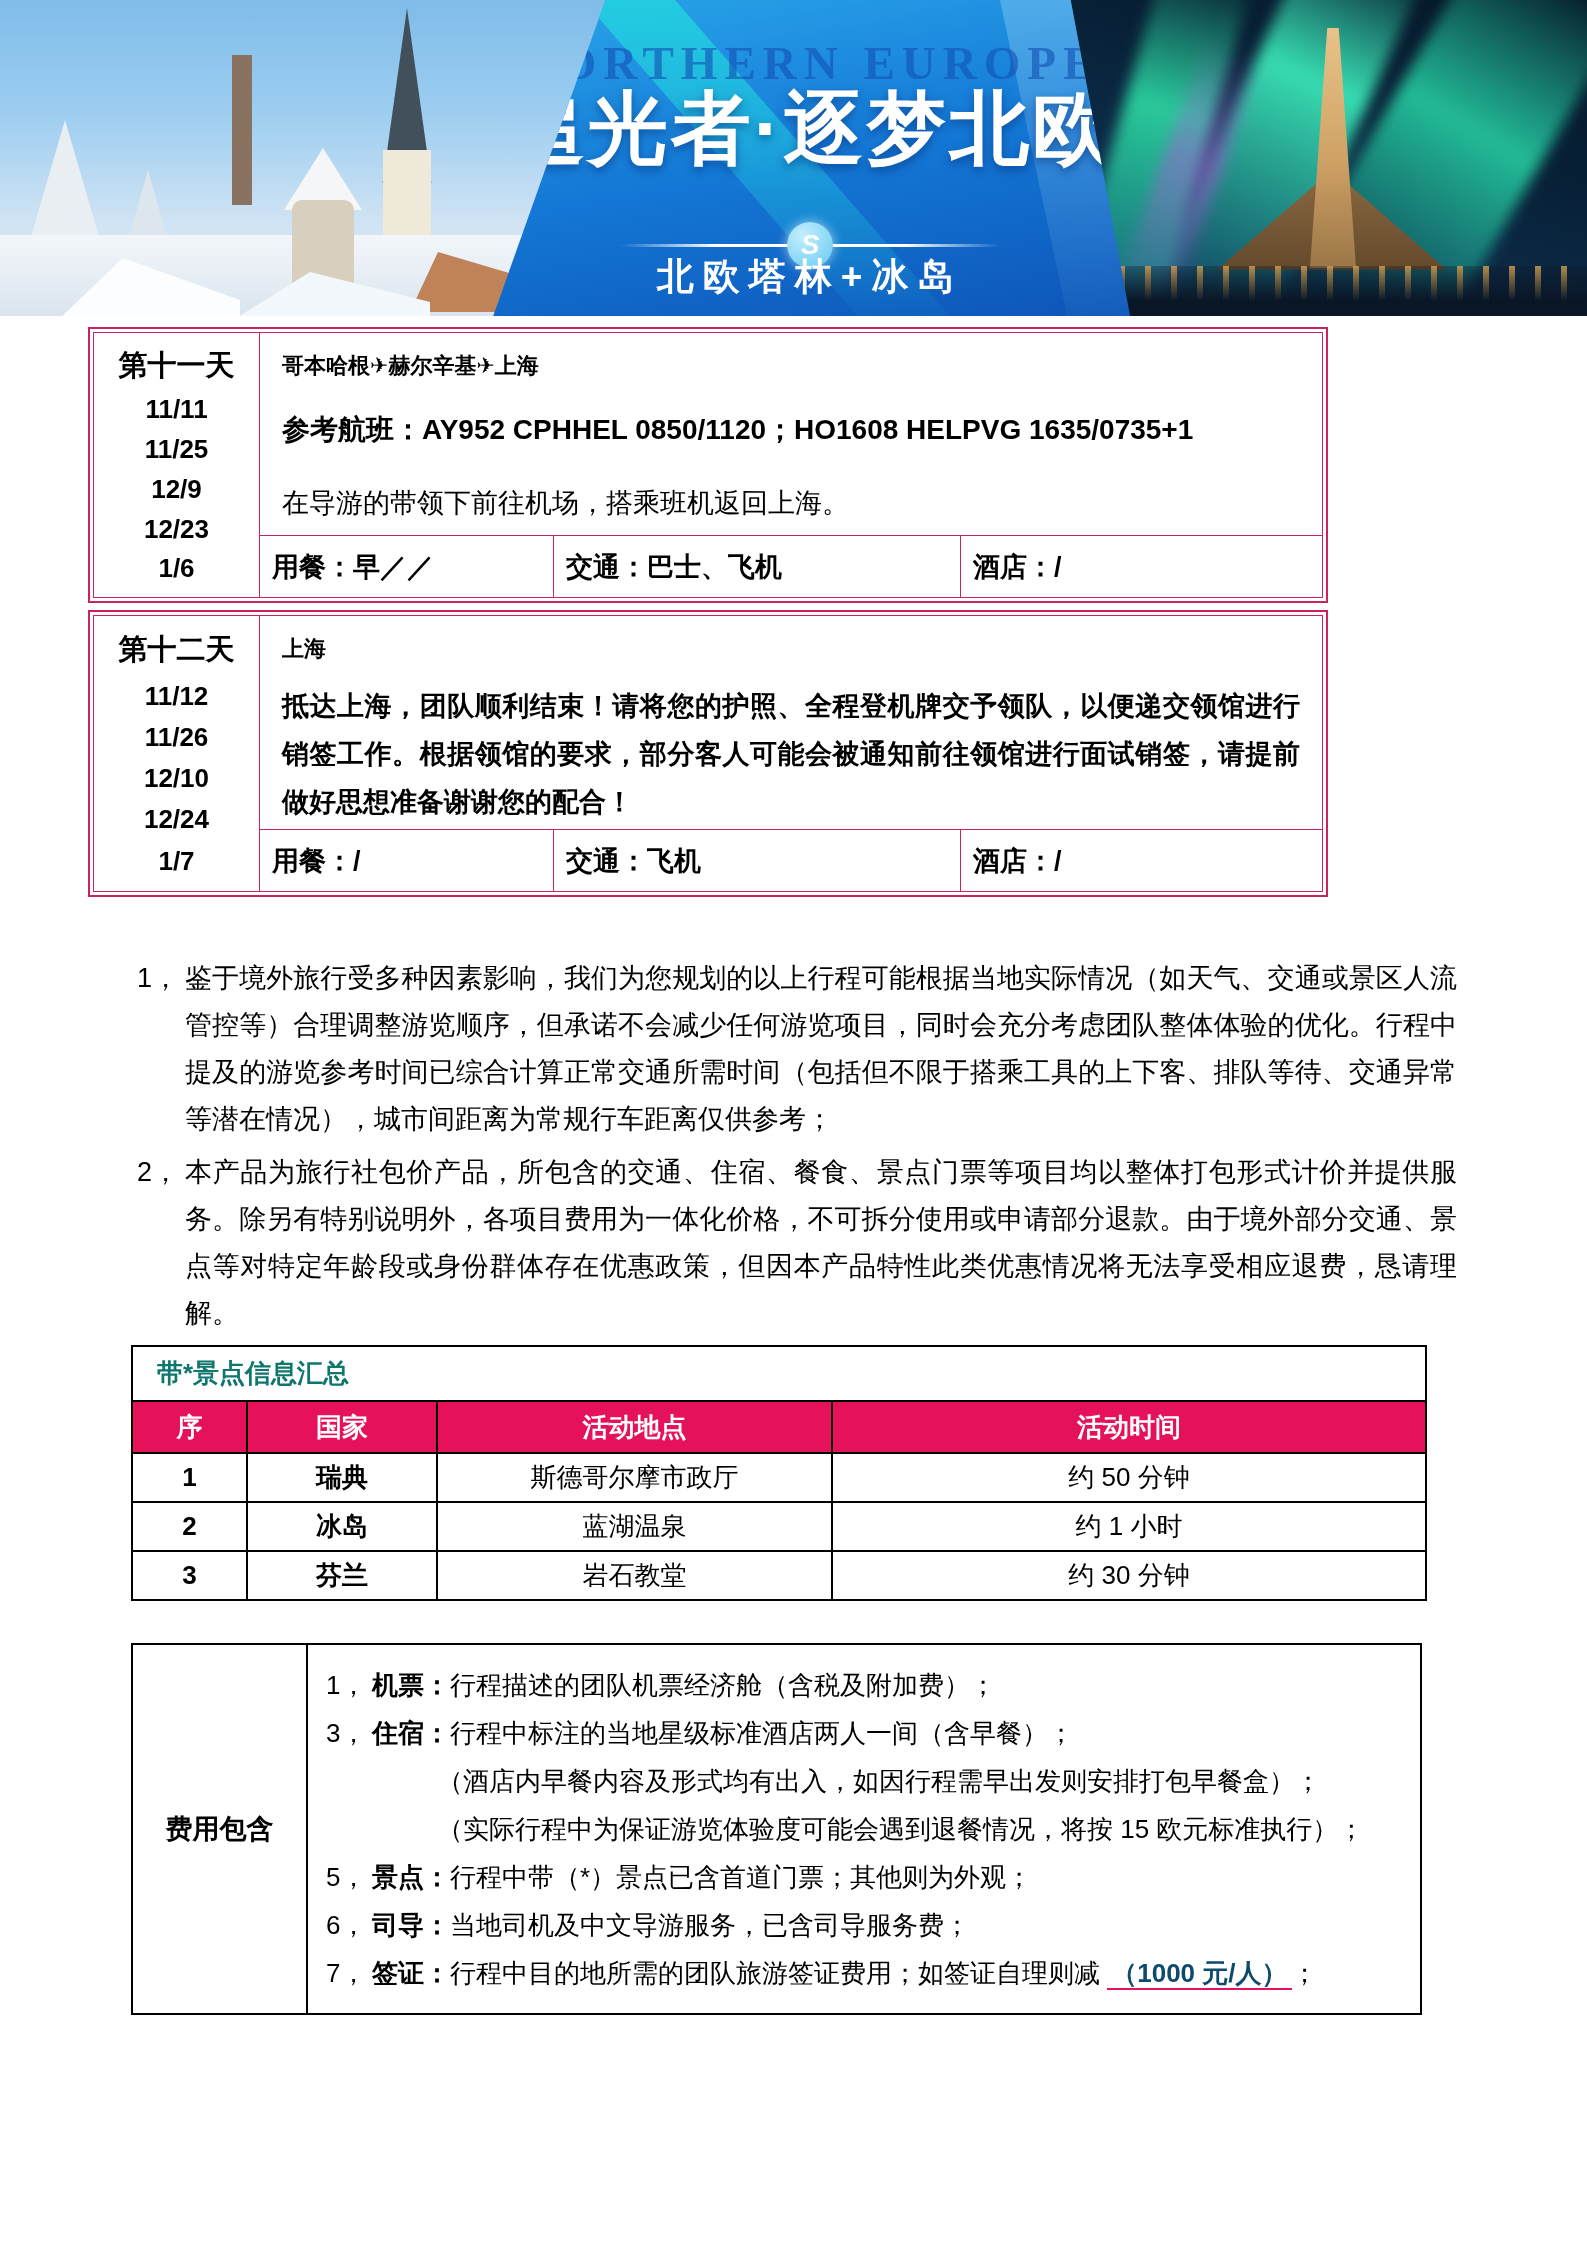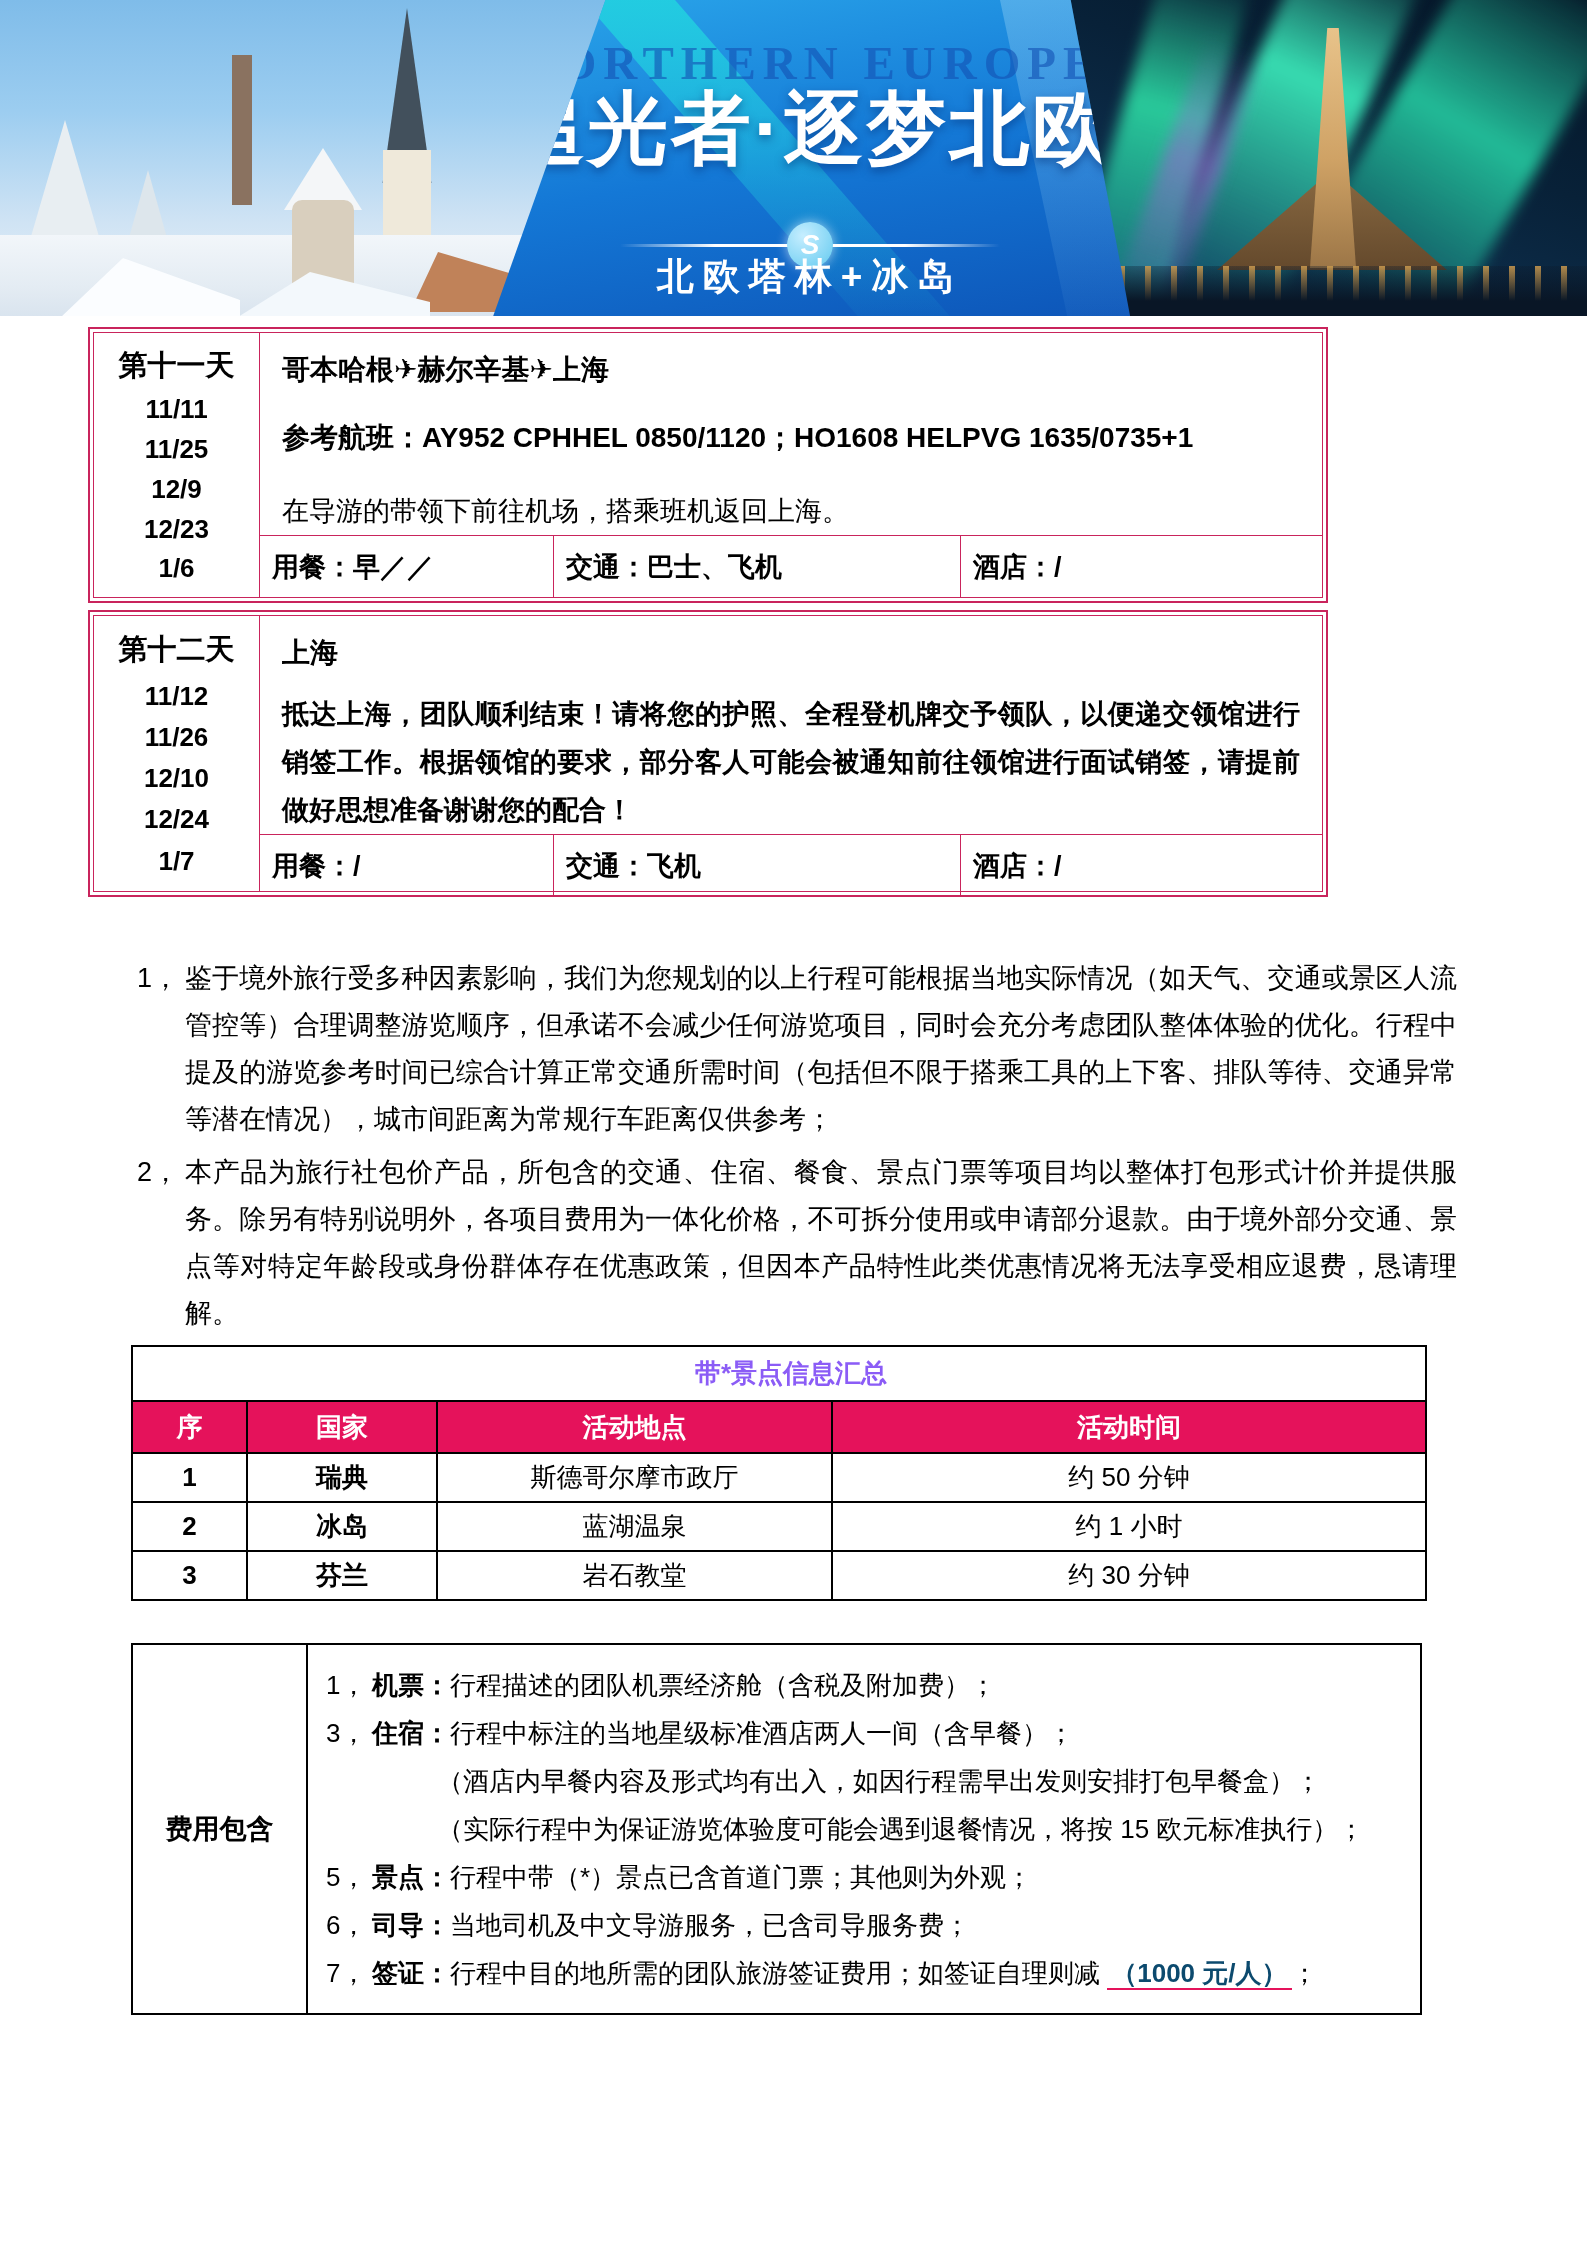--- a/index.html
+++ b/index.html
@@ -91,42 +91,42 @@
   .day-card { margin-left: 88px; width: 1240px; border: 2px solid #C9245C; padding: 3px; background: #fff; }
   .day-card.first { margin-top: 11px; height: 276px; }
   .day-card.second { margin-top: 7px; height: 287px; }
   .day-inner { border: 1px solid #C9245C; height: 100%; display: flex; }
   .day-left { width: 166px; border-right: 1px solid #C9245C; display: flex; flex-direction: column;
     justify-content: space-evenly; align-items: center; padding: 4px 0; }
   .day-label { font-size: 29px; font-weight: bold; }
   .day-date { font-size: 26px; font-weight: bold; }
   .day-right { flex: 1; display: flex; flex-direction: column; min-width: 0; }
   .day-content { flex: 1; padding: 10px 22px 0 22px; }
-  .route-title { font-size: 28px; font-weight: bold; margin-top: 8px; }
+  .route-title { font-size: 22px; font-weight: bold; margin-top: 8px; }
   .flight-info { font-size: 28px; font-weight: bold; margin-top: 30px; }
   .day-desc { font-size: 27px; margin-top: 30px; line-height: 48px; text-align: justify; }
   .day-card.second .day-desc { margin-top: 18px; font-weight: bold; }
   .day-meals { display: flex; border-top: 1px solid #C9245C; height: 62px; flex: 0 0 62px; }
   .meal-cell { display: flex; align-items: center; padding-left: 12px;
     font-size: 27px; font-weight: bold; }
   .mc1 { width: 294px; border-right: 1px solid #C9245C; }
   .mc2 { width: 407px; border-right: 1px solid #C9245C; }
   .mc3 { flex: 1; }
 
   
   .notes { margin: 58px 130px 0 137px; }
   .note { position: relative; padding-left: 48px; font-size: 27px; line-height: 47px;
     text-align: justify; margin-bottom: 6px; }
   .note-num { position: absolute; left: 0; top: 0; }
 
   
   .attr-table { margin: 8px 0 0 131px; width: 1296px; border-collapse: collapse; }
   .attr-table td, .attr-table th { border: 2px solid #000; }
   .attr-title-cell { height: 55px; padding-left: 24px; font-size: 26px; font-weight: bold;
-    color: #8b5cf6; text-align: center; }
+    color: #0f766e; text-align: left; }
   .attr-head th { height: 52px; background: #E5125B; color: #fff; font-size: 26px; font-weight: bold; }
   .attr-row td { height: 49px; text-align: center; font-size: 26px; }
   .attr-row .c-seq { font-weight: bold; }
   .attr-row .c-country { font-weight: bold; }
 
   
   .fee-table { display: flex; margin: 42px 0 0 131px; width: 1291px; border: 2px solid #000; }
   .fee-label-cell { width: 175px; border-right: 2px solid #000; display: flex;
     align-items: center; justify-content: center; font-size: 27px; font-weight: bold; }
   .fee-items { flex: 1; padding: 16px 4px 16px 18px; }

